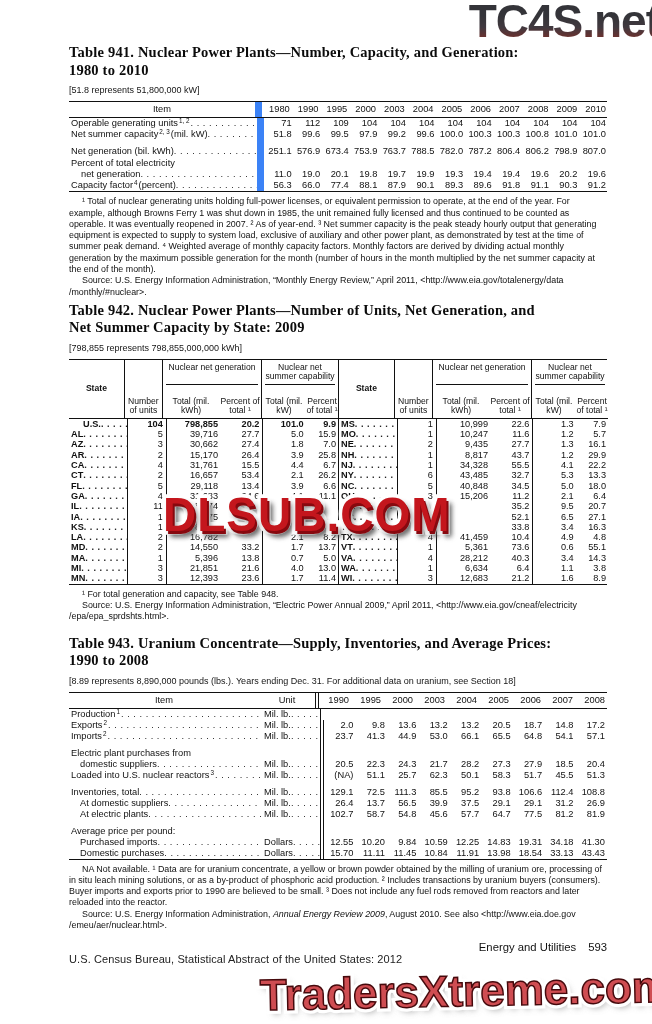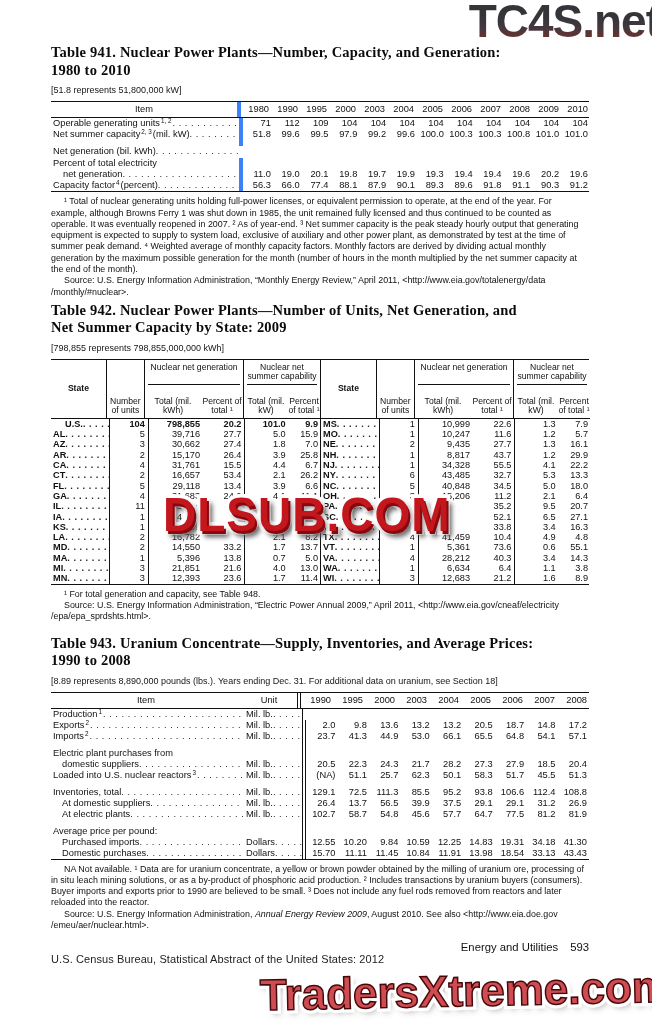--- a/index.html
+++ b/index.html
@@ -1,18 +1,18 @@
 <!DOCTYPE html>
 <html><head>
 <meta charset="utf-8">
 <style>
   html,body{margin:0;padding:0;background:#fff;}
   .page{position:relative;width:652px;height:1024px;background:#fff;overflow:hidden;
         font-family:"Liberation Sans",sans-serif;color:#111;}
-  .content{position:absolute;left:51px;top:0;width:538px;}
+  .content{position:absolute;left:69px;top:0;width:538px;}
 
   
   .ttl{font-family:"Liberation Serif",serif;font-weight:700;font-size:14.5px;line-height:17.5px;
        color:#0b0b0b;letter-spacing:.2px;}
   #ttl941{margin-top:44px;}
   #ttl942{margin-top:4px;}
   #ttl943{margin-top:12px;}
   .bracket{font-size:9px;line-height:11px;margin-top:6px;color:#151515;}
 
   
@@ -22,21 +22,21 @@
   .leader::after{content:" . . . . . . . . . . . . . . . . . . . . . . . . . . . . . . . . . . . . . . . . . . . .";}
   .sup{font-size:6.3px;position:relative;top:-3px;padding:0 1px;}
   .bold{font-weight:700;}
 
   
   #t941{margin-top:5px;border-top:1.5px solid #111;border-bottom:1.5px solid #111;font-size:9.3px;}
   .t941-hdr{border-bottom:1px solid #111;line-height:15px;}
   .t941-row{line-height:11.2px;}
   .t941-item{width:186px;display:flex;align-items:baseline;padding-left:2px;}
   .t941-item.item-hd{display:block;text-align:center;padding-left:0;}
-  .t941-vals{flex:1;display:flex;border-left:4px solid #3b82f6;}
+  .t941-vals{flex:1;display:flex;border-left:7px solid #3b82f6;justify-content:center;}
   .t941-cell{flex:1;text-align:right;padding-right:1px;}
 
   
   #t942{margin-top:5px;display:flex;border-top:1.5px solid #111;border-bottom:1.5px solid #111;}
   .half{width:269px;}
   .half-l{border-right:1px solid #111;}
   .h942{display:flex;border-bottom:1px solid #111;height:58px;font-size:8.6px;line-height:9.6px;text-align:center;}
   .cs{width:56px;font-weight:bold;}.cu{width:38px;}.cgt{width:56px;}.cgp{width:42px;}.cct{width:44px;}.ccp{width:32px;}
   .hstate{display:flex;align-items:center;justify-content:center;border-right:1px solid #111;}
   .hunits{display:flex;align-items:flex-end;justify-content:center;border-right:1px solid #111;padding-bottom:2px;}
@@ -177,20 +177,34 @@
             <div class="t941-cell"></div>
             <div class="t941-cell"></div>
             <div class="t941-cell"></div>
           </div>
         </div>
         <div class="t-row t941-row">
           <div class="t941-item">
             <span>Net generation (bil. kWh)</span>
             <span class="leader"></span>
           </div>
+          <div class="t941-vals">
+            <div class="t941-cell">251.1</div>
+            <div class="t941-cell">576.9</div>
+            <div class="t941-cell">673.4</div>
+            <div class="t941-cell">753.9</div>
+            <div class="t941-cell">763.7</div>
+            <div class="t941-cell">788.5</div>
+            <div class="t941-cell">782.0</div>
+            <div class="t941-cell">787.2</div>
+            <div class="t941-cell">806.4</div>
+            <div class="t941-cell">806.2</div>
+            <div class="t941-cell">798.9</div>
+            <div class="t941-cell">807.0</div>
+          </div>
         </div>
         <div class="t-row t941-row">
           <div class="t941-item">
             <span>Percent of total electricity</span>
           </div>
           <div class="t941-vals">
             <div class="t941-cell"></div>
             <div class="t941-cell"></div>
             <div class="t941-cell"></div>
             <div class="t941-cell"></div>

